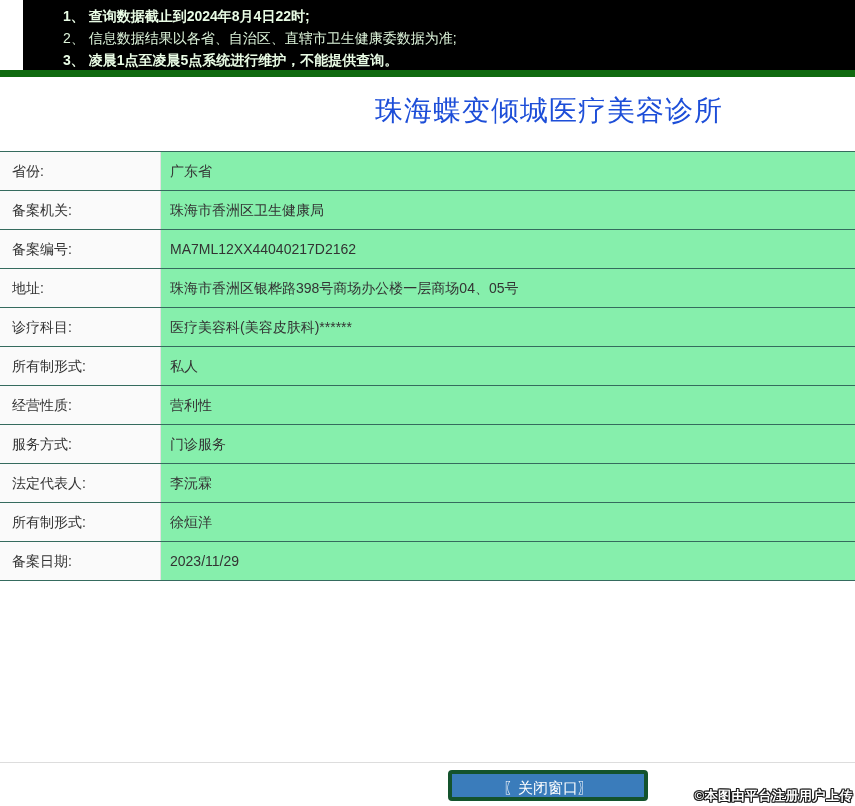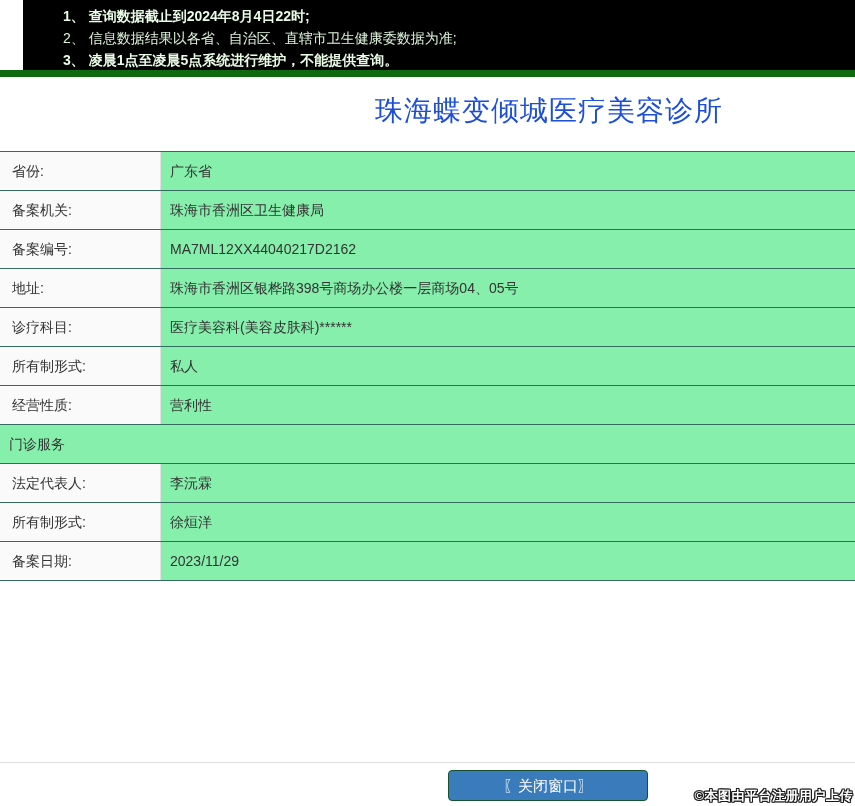--- a/index.html
+++ b/index.html
@@ -78,21 +78,21 @@
   
   .footer-divider {
     position: absolute; top: 762px; left: 0;
     width: 855px; height: 1px;
     background: #dddddd;
   }
   .close-button {
     position: absolute; top: 770px; left: 448px;
     width: 200px; height: 31px;
     background: #3a7cbb;
-    border: 1px solid #14532d;
+    border: 4px solid #14532d;
     border-radius: 4px;
     color: #ffffff;
     font-size: 15px;
     font-family: "Liberation Sans", sans-serif;
     line-height: 28px;
     text-align: center;
     cursor: pointer;
     display: block;
   }
   .watermark {
@@ -144,20 +144,21 @@
   </div>
   <div class="info-row">
     <div class="info-label">所有制形式:</div>
     <div class="info-value">私人</div>
   </div>
   <div class="info-row">
     <div class="info-label">经营性质:</div>
     <div class="info-value">营利性</div>
   </div>
   <div class="info-row">
+    <div class="info-label">服务方式:</div>
     <div class="info-value">门诊服务</div>
   </div>
   <div class="info-row">
     <div class="info-label">法定代表人:</div>
     <div class="info-value">李沅霖</div>
   </div>
   <div class="info-row">
     <div class="info-label">所有制形式:</div>
     <div class="info-value">徐烜洋</div>
   </div>

